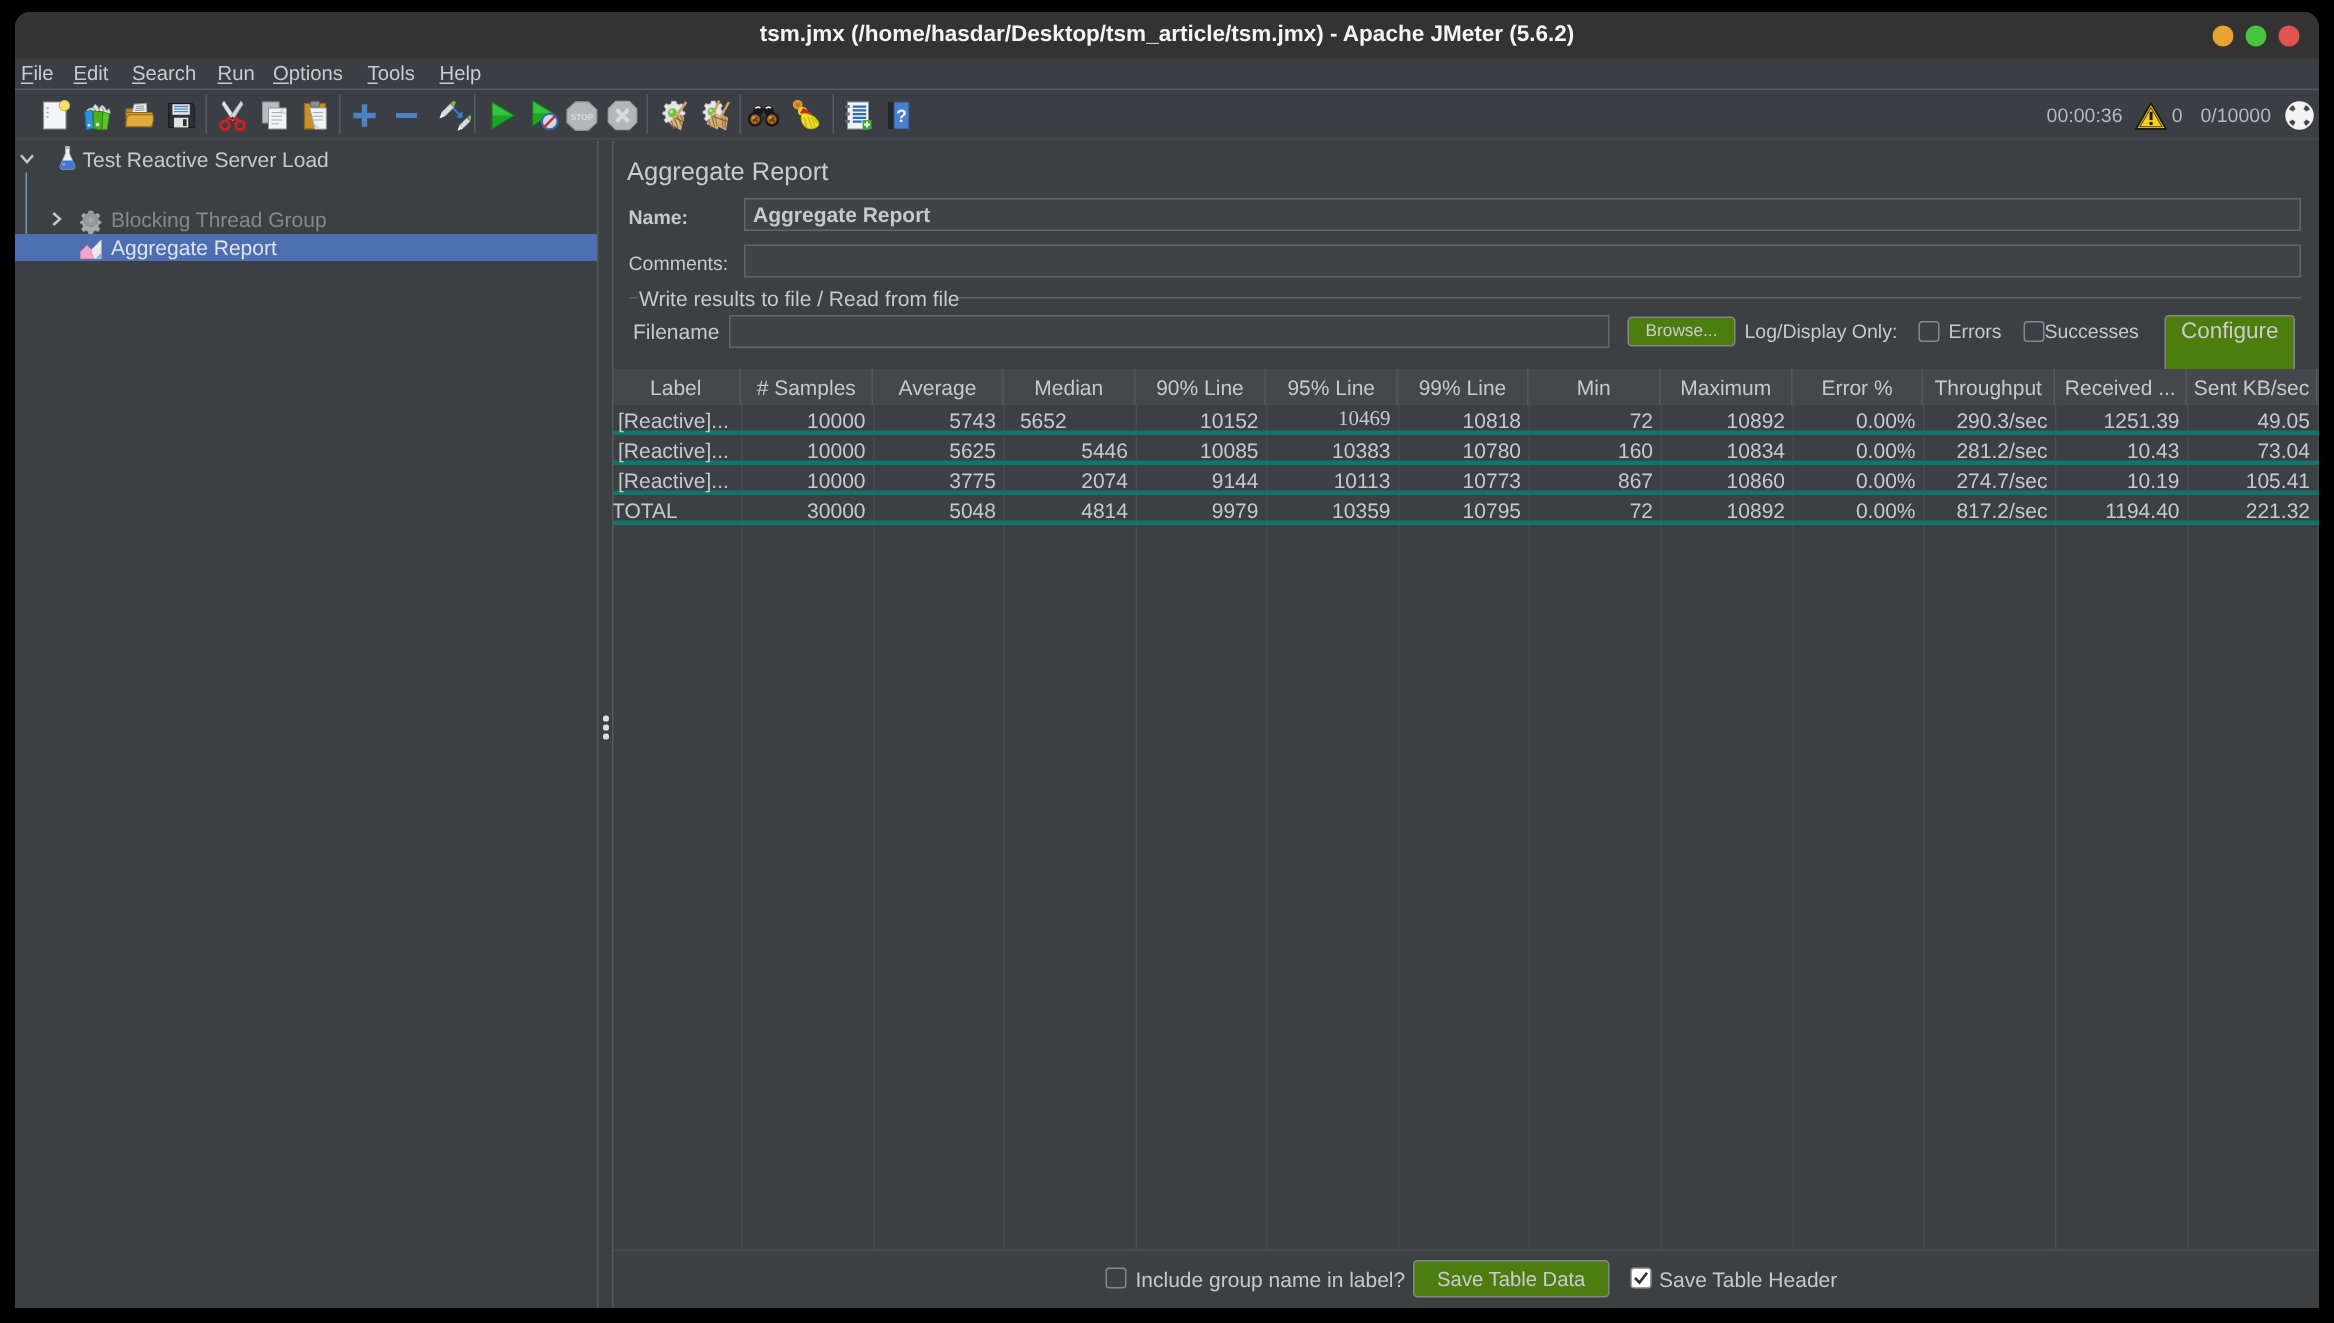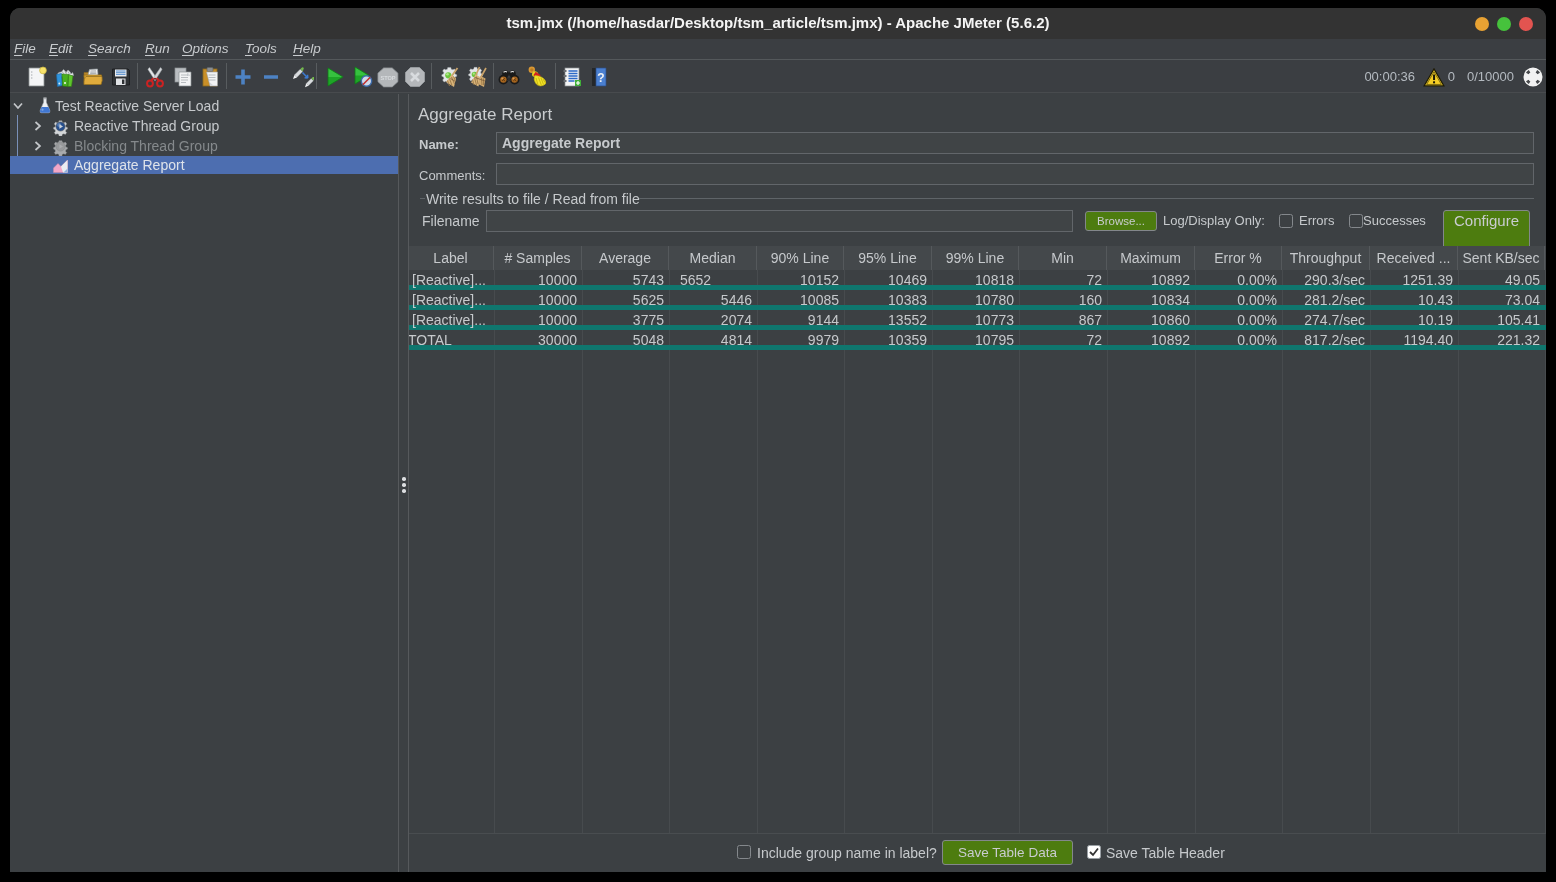--- a/index.html
+++ b/index.html
@@ -15,21 +15,21 @@
     background:#333333; color:#f4f4f4;
     font-size:15px; font-weight:bold; text-align:center; line-height:30px;
   }
   .tl { position:absolute; top:9px; width:14px; height:14px; border-radius:50%; }
   #tl1 { right:57px; background:#e8a233; }
   #tl2 { right:35px; background:#46c23c; }
   #tl3 { right:13px; background:#e25450; }
   
   #menubar {
     position:absolute; left:0; top:31px; width:100%; height:20px;
-    background:#3b3e42; color:#c8cbce; font-size:13.5px; line-height:20px;font-style:italic;
+    background:#3b3e42; color:#c8cbce; font-size:13.5px; line-height:20px;
   }
   #menubar span { position:absolute; top:0; }
   #menubar u { text-decoration:underline; text-underline-offset:2px; }
   
   #toolbar {
     position:absolute; left:0; top:51px; width:100%; height:34px;
     background:#3b3e42; border-top:1px solid #54585b; border-bottom:1px solid #484b4e;
   }
   .ti { position:absolute; top:6px; width:22px; height:22px; }
   .tsep { position:absolute; top:3px; width:1px; height:26px; background:#585c5f; }
@@ -69,21 +69,21 @@
   }
   
   #tablewrap { position:absolute; left:0; top:152px; right:0; bottom:39px; overflow:hidden; }
   .col { position:absolute; top:0; bottom:0; border-right:1px solid #4a4e51; }
   #thead {
     position:absolute; left:0; top:0; right:0; height:24px;
     background:#44484b; color:#c6c9cc; font-size:14px; line-height:24px;
   }
   .th { position:absolute; top:0; height:24px; text-align:center; border-right:1px solid #55595c; }
   .td { position:absolute; height:20px; line-height:20px; font-size:14px; text-align:right; padding-right:4px; }
-  .tr { position:absolute; left:0; right:0; height:20px; border-bottom:5px solid #0f766e; }
+  .tr { position:absolute; left:0; right:0; height:20px; border-bottom:3px solid #0f766e; }
   
   #bottombar {
     position:absolute; left:0; bottom:0; width:100%; height:39px;
     border-top:1px solid #494d50;
   }
 </style>
 </head>
 <body>
 <div id="win">
   <div id="titlebar">tsm.jmx (/home/hasdar/Desktop/tsm_article/tsm.jmx) - Apache JMeter (5.6.2)
@@ -305,34 +305,20 @@
           </svg>
         <svg style="position:absolute;left:26px;top:1px;" width="18" height="18" viewBox="0 0 18 18">
           <rect x="7.4" y="0.5" width="3.2" height="1.4" fill="#c8cbce"></rect>
           <path d="M7.6 1.9 h2.8 v3.4 L13.8 13.3 Q14.5 15.8 12.5 15.8 L5.5 15.8 Q3.5 15.8 4.2 13.3 L7.6 5.3 Z" fill="#eef0f2" stroke="#9aa0a5" stroke-width="0.6"></path>
           <path d="M5.6 10 L4.2 13.3 Q3.5 15.7 5.5 15.7 L12.5 15.7 Q14.5 15.7 13.8 13.3 L12.4 10 Z" fill="#4077d2"></path>
           <path d="M6.5 11.5 a1.1 1.1 0 1 0 0.01 0 Z" fill="#7ca3e0"></path>
         </svg>
         <span class="lbl" style="left:45px;">Test Reactive Server Load</span>
       </div>
 
-      <div class="trow" style="top:22px;">
-        <svg style="position:absolute;left:24px;top:5px;" width="8" height="10" viewBox="0 0 8 10">
-            <path d="M1.5 1 L6 5 L1.5 9" stroke="#c3c6c9" stroke-width="1.7" fill="none"></path>
-          </svg>
-        <svg style="position:absolute;left:41px;top:1px;" width="19" height="19" viewBox="0 0 19 19">
-          <g fill="#d2d5d7" stroke="#9da1a4" stroke-width="0.5">
-            <path d="M7.5 1.5 h4 l0.5 2.2 l2.2 0.9 l1.9-1.2 l2 2.8 l-1.6 1.6 l0.3 2.4 l2.2 0.8 v2 l-2.2 0.8 l-0.3 2.4 l1.6 1.6 l-2 2.8 l-1.9-1.2 l-2.2 0.9 l-0.5 2.2 h-4 l-0.5-2.2 l-2.2-0.9 l-1.9 1.2 l-2-2.8 l1.6-1.6 l-0.3-2.4 l-2.2-0.8 v-2 l2.2-0.8 l0.3-2.4 l-1.6-1.6 l2-2.8 l1.9 1.2 l2.2-0.9 Z" transform="scale(0.73) translate(3.5,3.5)"></path>
-          </g>
-          <circle cx="9.5" cy="9.5" r="4.6" fill="#274f8c" stroke="#5e6164" stroke-width="0.6"></circle>
-          <circle cx="8.2" cy="8" r="2" fill="#6f94c8" opacity="0.7"></circle>
-          <path d="M8.4 7.2 L12 9.5 L8.4 11.8 Z" fill="#cdd3da"></path>
-        </svg>
-        <span class="lbl" style="left:64px;">Reactive Thread Group</span>
-      </div>
 
       <div class="trow" style="top:42px;color:#85898c;">
         <svg style="position:absolute;left:24px;top:5px;" width="8" height="10" viewBox="0 0 8 10">
             <path d="M1.5 1 L6 5 L1.5 9" stroke="#c3c6c9" stroke-width="1.7" fill="none"></path>
           </svg>
         <svg style="position:absolute;left:41px;top:1px;" width="19" height="19" viewBox="0 0 19 19">
           <g fill="#a9abad" stroke="#8d9093" stroke-width="0.5">
             <path d="M7.5 1.5 h4 l0.5 2.2 l2.2 0.9 l1.9-1.2 l2 2.8 l-1.6 1.6 l0.3 2.4 l2.2 0.8 v2 l-2.2 0.8 l-0.3 2.4 l1.6 1.6 l-2 2.8 l-1.9-1.2 l-2.2 0.9 l-0.5 2.2 h-4 l-0.5-2.2 l-2.2-0.9 l-1.9 1.2 l-2-2.8 l1.6-1.6 l-0.3-2.4 l-2.2-0.8 v-2 l2.2-0.8 l0.3-2.4 l-1.6-1.6 l2-2.8 l1.9 1.2 l2.2-0.9 Z" transform="scale(0.73) translate(3.5,3.5)"></path>
           </g>
           <circle cx="9.5" cy="9.5" r="4.6" fill="#97999b" stroke="#85888a" stroke-width="0.6"></circle>
@@ -410,21 +396,21 @@
 <div class="th" style="left:874px;width:88px;">Throughput</div>
 <div class="th" style="left:962px;width:88px;">Received ...</div>
 <div class="th" style="left:1050px;width:87px;">Sent KB/sec</div>
 </div>
 <div class="tr" style="top:24px;">
 <div class="td" style="left:0px;width:85px;text-align:left;padding-left:4px;">[Reactive]...</div>
 <div class="td" style="left:86px;width:87px;text-align:right;">10000</div>
 <div class="td" style="left:174px;width:86px;text-align:right;">5743</div>
 <div class="td" style="left:246px;width:87px;text-align:center;">5652</div>
 <div class="td" style="left:349px;width:86px;text-align:right;">10152</div>
-<div class="td" style="left:436px;width:87px;text-align:right;">10469</div>
+<div class="td" style="left:436px;width:87px;text-align:right;font-family:Liberation Serif, serif;">10469</div>
 <div class="td" style="left:524px;width:86px;text-align:right;">10818</div>
 <div class="td" style="left:611px;width:87px;text-align:right;">72</div>
 <div class="td" style="left:699px;width:87px;text-align:right;">10892</div>
 <div class="td" style="left:787px;width:86px;text-align:right;">0.00%</div>
 <div class="td" style="left:874px;width:87px;text-align:right;">290.3/sec</div>
 <div class="td" style="left:962px;width:87px;text-align:right;">1251.39</div>
 <div class="td" style="left:1050px;width:86px;text-align:right;">49.05</div>
 </div>
 <div class="tr" style="top:44px;">
 <div class="td" style="left:0px;width:85px;text-align:left;padding-left:4px;">[Reactive]...</div>
@@ -440,21 +426,21 @@
 <div class="td" style="left:874px;width:87px;text-align:right;">281.2/sec</div>
 <div class="td" style="left:962px;width:87px;text-align:right;">10.43</div>
 <div class="td" style="left:1050px;width:86px;text-align:right;">73.04</div>
 </div>
 <div class="tr" style="top:64px;">
 <div class="td" style="left:0px;width:85px;text-align:left;padding-left:4px;">[Reactive]...</div>
 <div class="td" style="left:86px;width:87px;text-align:right;">10000</div>
 <div class="td" style="left:174px;width:86px;text-align:right;">3775</div>
 <div class="td" style="left:261px;width:87px;text-align:right;">2074</div>
 <div class="td" style="left:349px;width:86px;text-align:right;">9144</div>
-<div class="td" style="left:436px;width:87px;text-align:right;">13552</div>
+<div class="td" style="left:436px;width:87px;text-align:right;">10113</div>
 <div class="td" style="left:524px;width:86px;text-align:right;">10773</div>
 <div class="td" style="left:611px;width:87px;text-align:right;">867</div>
 <div class="td" style="left:699px;width:87px;text-align:right;">10860</div>
 <div class="td" style="left:787px;width:86px;text-align:right;">0.00%</div>
 <div class="td" style="left:874px;width:87px;text-align:right;">274.7/sec</div>
 <div class="td" style="left:962px;width:87px;text-align:right;">10.19</div>
 <div class="td" style="left:1050px;width:86px;text-align:right;">105.41</div>
 </div>
 <div class="tr" style="top:84px;">
 <div class="td" style="left:0px;width:85px;text-align:left;padding-left:0;">TOTAL</div>

